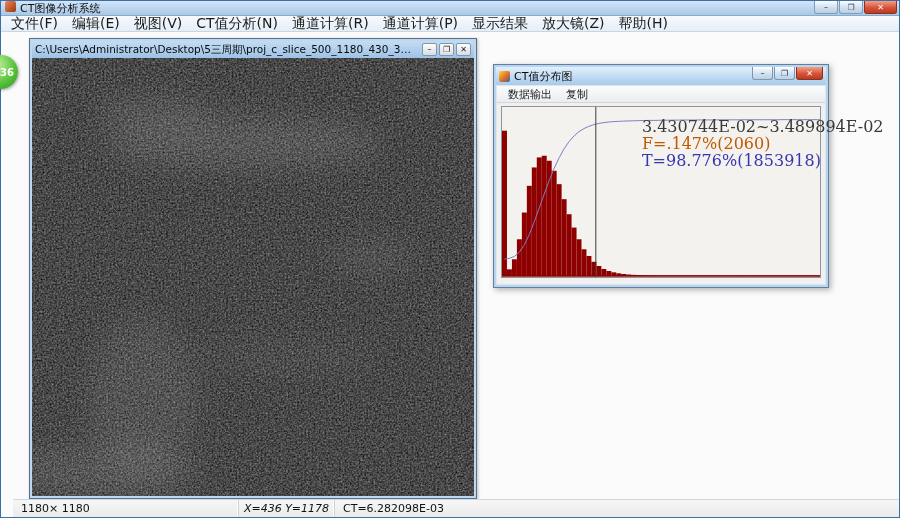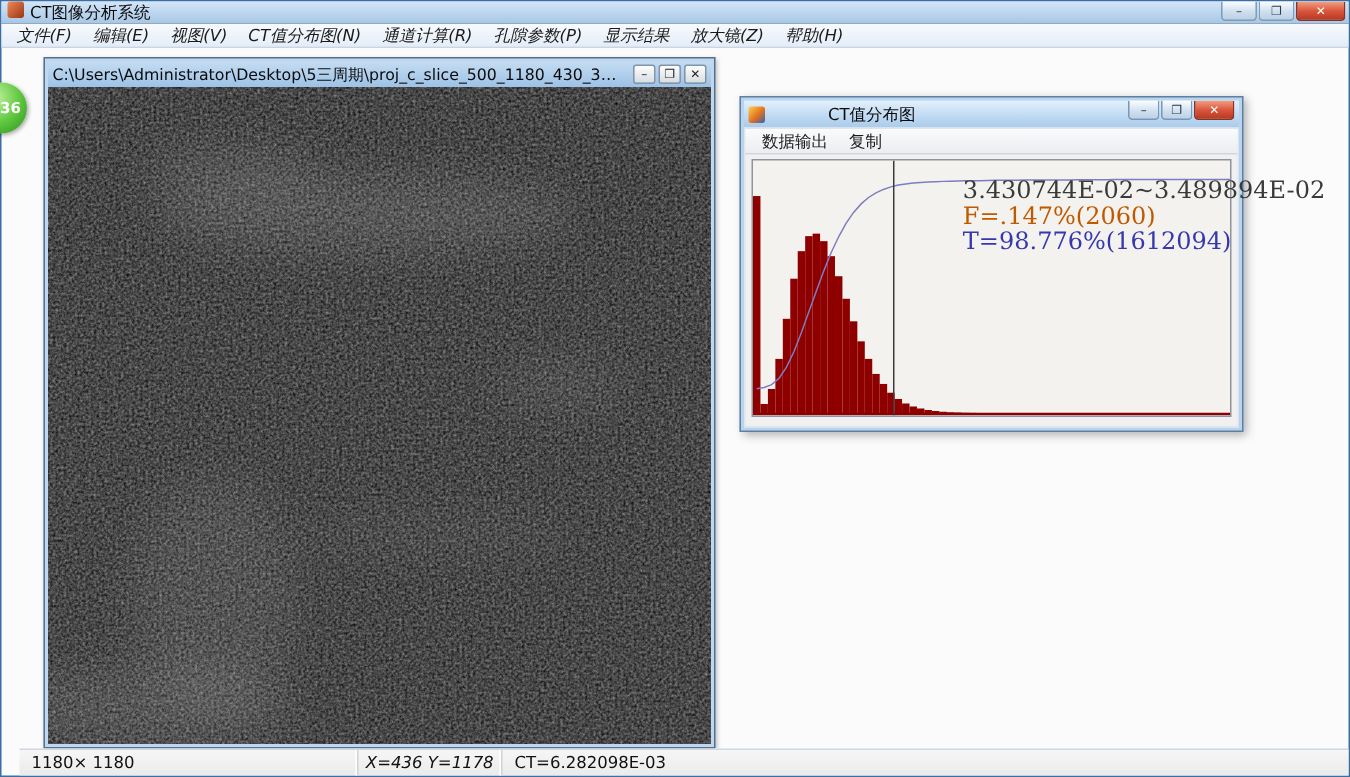--- a/index.html
+++ b/index.html
@@ -19,21 +19,21 @@
     justify-content:center; font-size:8px; color:#2c3e50; cursor:default;
     background:linear-gradient(#fbfdff,#cddded 60%,#bcd0e4); border:1px solid #7f9db9;
     border-top:none; border-radius:0 0 3px 3px; }
   .winbtn.close { width:33px; color:#fff;
     background:linear-gradient(#f2a085,#d8543a 55%,#b83a22); border-color:#8c3020; }
 
   
   .menubar { height:16px; background:linear-gradient(#f7fafd,#e4edf8);
     border-bottom:1px solid #c8d5e4; display:flex; align-items:center; padding-left:3px; }
   .menu-item { padding:0 7px; height:100%; display:flex; align-items:center;
-    font-size:11px; color:#1a1a1a; white-space:nowrap; cursor:default;font-style:italic; }
+    font-size:14px; color:#1a1a1a; white-space:nowrap; cursor:default; }
 
   
   .client { position:absolute; top:32px; bottom:18px; left:1px; right:1px;
     background:#fbfbfb; overflow:hidden; }
 
   
   .ball { position:absolute; left:-17px; top:54px; width:34px; height:34px; z-index:60;
     border-radius:50%; color:#fff; font-size:10px; font-weight:bold;
     background:radial-gradient(circle at 35% 30%, #c8f4a4, #5cc63e 55%, #2f8f1f);
     box-shadow:1px 1px 3px rgba(0,0,0,.35); display:flex; align-items:center;
@@ -56,21 +56,21 @@
   .img-area svg { display:block; width:100%; height:100%; }
 
   
   .hist-window { position:absolute; left:491px; top:31px; width:336px; height:224px;
     border:1px solid #5f7f9f; background:#b9d4ee; padding:2px;
     box-shadow:2px 2px 6px rgba(0,0,0,.3); }
   .hist-titlebar { height:18px; display:flex; align-items:center; padding:0 3px;
     background:linear-gradient(#e3f0fc,#bed9f2 60%,#a9cbea); }
   .hist-icon { width:11px; height:11px; margin-right:4px; border-radius:2px;
     background:linear-gradient(135deg,#ffd24d,#e07020 55%,#2f64b0); flex:0 0 auto; }
-  .hist-title { font-size:11px; color:#0a0a0a; flex:1;margin-left:38px; }
+  .hist-title { font-size:11px; color:#0a0a0a; flex:1; }
   .hist-btns { display:flex; align-self:flex-start; }
   .hist-btn { width:21px; height:13px; margin-left:1px; display:flex; align-items:center;
     justify-content:center; font-size:8px; color:#24364a; cursor:default;
     background:linear-gradient(#fdfeff,#cfdfef 60%,#bdd2e6); border:1px solid #7b97b3;
     border-top:none; border-radius:0 0 3px 3px; }
   .hist-btn.close { width:27px; color:#fff;
     background:linear-gradient(#f2a085,#d8543a 55%,#b83a22); border-color:#8c3020; }
   .hist-body { background:#f0f0f0; height:calc(100% - 18px); border:1px solid #dfe5ec; }
   .hist-menubar { height:17px; display:flex; align-items:center; padding-left:4px;
     background:linear-gradient(#fafbfc,#ebedf0); border-bottom:1px solid #d2d6da; }
@@ -106,23 +106,23 @@
       <span class="winbtn">–</span>
       <span class="winbtn">❐</span>
       <span class="winbtn close">✕</span>
     </span>
   </div>
 
   <div class="menubar">
     <span class="menu-item">文件(F)</span>
     <span class="menu-item">编辑(E)</span>
     <span class="menu-item">视图(V)</span>
-    <span class="menu-item">CT值分布图(N)</span>
+    <span class="menu-item">CT值分析(N)</span>
     <span class="menu-item">通道计算(R)</span>
-    <span class="menu-item">孔隙参数(P)</span>
+    <span class="menu-item">通道计算(P)</span>
     <span class="menu-item">显示结果</span>
     <span class="menu-item">放大镜(Z)</span>
     <span class="menu-item">帮助(H)</span>
   </div>
 
   <div class="client">
 
     <div class="img-window">
       <div class="img-titlebar">
         <span class="img-title">C:\Users\Administrator\Desktop\5三周期\proj_c_slice_500_1180_430_330.bin</span>
@@ -244,21 +244,21 @@
               <rect x="306.91" y="169.40" width="5.03" height="0.60" fill="#8e0000"></rect>
               <rect x="311.94" y="169.40" width="5.03" height="0.60" fill="#8e0000"></rect>
               <rect x="316.97" y="169.40" width="5.03" height="0.60" fill="#8e0000"></rect>
               <polyline points="2.5,153.0 7.5,152.2 12.6,150.3 17.6,146.0 22.6,138.6 27.7,128.1 32.7,115.4 37.7,101.5 42.8,87.5 47.8,74.0 52.8,61.7 57.9,51.0 62.9,42.0 67.9,34.8 73.0,29.1 78.0,24.8 83.0,21.7 88.0,19.4 93.1,17.7 98.1,16.5 103.1,15.7 108.2,15.1 113.2,14.7 118.2,14.4 123.3,14.2 128.3,14.0 133.3,13.9 138.4,13.7 143.4,13.6 148.4,13.5 153.5,13.5 158.5,13.4 163.5,13.3 168.5,13.3 173.6,13.2 178.6,13.2 183.6,13.1 188.7,13.1 193.7,13.1 198.7,13.0 203.8,13.0 208.8,13.0 213.8,13.0 218.9,12.9 223.9,12.9 228.9,12.9 234.0,12.9 239.0,12.9 244.0,12.8 249.0,12.8 254.1,12.8 259.1,12.8 264.1,12.8 269.2,12.8 274.2,12.8 279.2,12.8 284.3,12.7 289.3,12.7 294.3,12.7 299.4,12.7 304.4,12.7 309.4,12.7 314.5,12.7 319.5,12.7 322,12.7" fill="none" stroke="#7d7dc0" stroke-width="1"></polyline>
               <line x1="0" y1="170" x2="322" y2="170" stroke="#8e0000" stroke-width="1.6"></line>
               <line x1="95.0" y1="0" x2="95.0" y2="171" stroke="#3a3a3a" stroke-width="1"></line>
             </svg>
           <div class="annotations">
             <div style="color: rgb(58, 58, 58);">3.430744E-02~3.489894E-02</div>
             <div style="color: rgb(192, 90, 0);">F=.147%(2060)</div>
-            <div style="color: rgb(55, 55, 176);">T=98.776%(1612094)</div>
+            <div style="color: rgb(55, 55, 176);">T=98.776%(1853918)</div>
           </div>
         </div>
       </div>
     </div>
 
   </div>
 
   <div class="ball">
     <span>36</span>
   </div>

